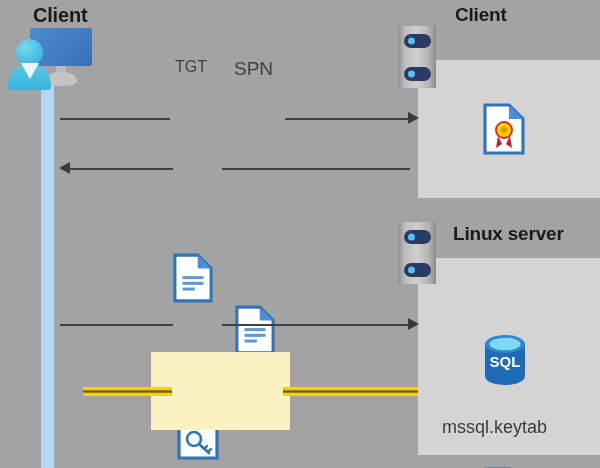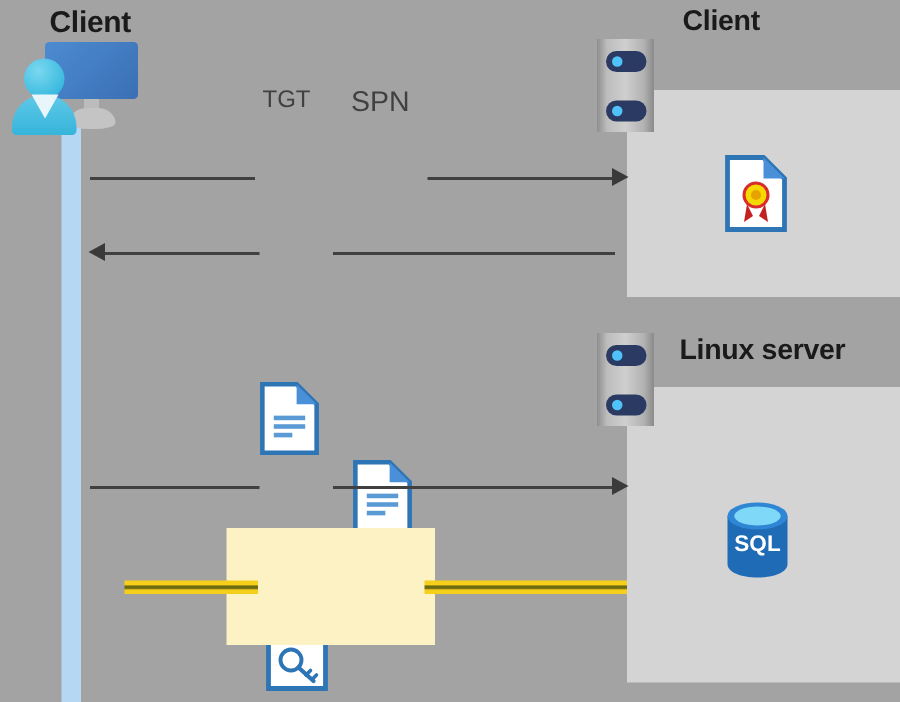--- a/index.html
+++ b/index.html
@@ -199,20 +199,21 @@
   <div class="abs doc" style="left:484px; top:357px;">
     <svg width="42" height="52" viewBox="0 0 42 52">
       <path d="M2 2 H26 L40 16 V50 H2 Z" fill="#ffffff" stroke="#2e75b6" stroke-width="3.2"></path>
       <path d="M26 2 L40 16 H26 Z" fill="#4a90d9"></path>
       <rect x="10" y="24" width="22" height="3.2" fill="#5b9bd5"></rect>
       <rect x="10" y="30" width="22" height="3.2" fill="#5b9bd5"></rect>
       <rect x="10" y="36" width="13" height="3.2" fill="#5b9bd5"></rect>
     </svg>
   </div>
 
+  <div class="abs caption" style="left:442px; top:417px; font-size:18px;">mssql.keytab</div>
 
   <div class="abs aline" style="left:60px; top:118px; width:110px;"></div>
   <div class="abs aline" style="left:285px; top:118px; width:125px;"></div>
   <div class="abs ahead-right" style="left:408px; top:112px;"></div>
 
   <div class="abs caption" style="left:175px; top:58px; font-size:16px; color:#404040;">TGT</div>
   <div class="abs caption" style="left:234px; top:58px; font-size:19px; color:#404040;">SPN</div>
 
   <div class="abs doc" style="left:173px; top:90px;">
     <svg width="40" height="52" viewBox="0 0 42 52">

